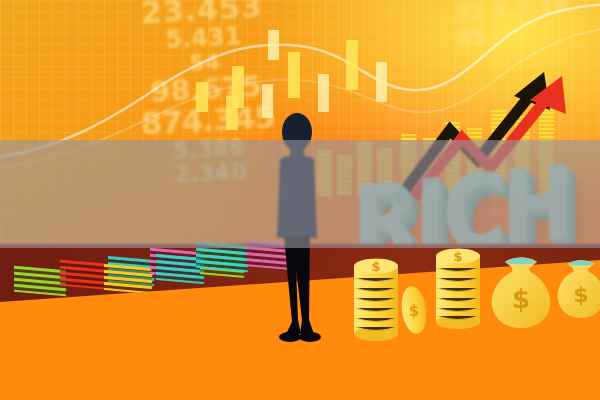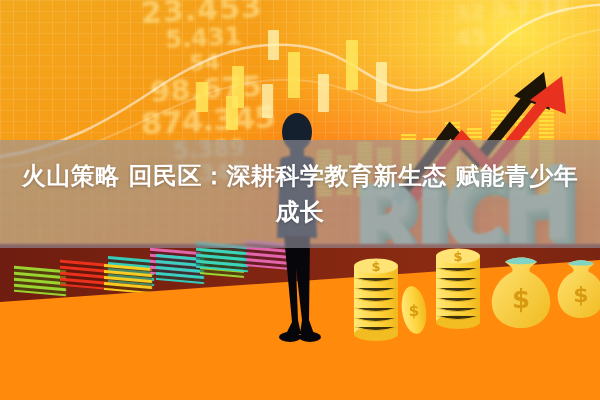--- a/index.html
+++ b/index.html
@@ -325,15 +325,14 @@
       <path d="M228,16 C234,11 248,11 254,16 C250,19 247,21 249,24
                C260,29 266,42 264,52 C262,63 253,70 241,70
                C229,70 220,63 218,52 C216,42 222,29 233,24
                C235,21 232,19 228,16 Z" fill="url(#gbag)"></path>
       <path d="M228,16 C234,11 248,11 254,16 C248,18 234,18 228,16 Z" fill="#7fd4c6"></path>
       <text x="241" y="54" font-family="DejaVu Sans, sans-serif" font-size="22" font-weight="700" fill="#d79a10" text-anchor="middle">$</text>
     </g>
   </svg>
 
   <div class="band"></div>
-  <div class="headline">火山策略 回民区：深耕科学教育新生态 赋能青少年成长</div>
 
 </div>
 
 </body></html>

